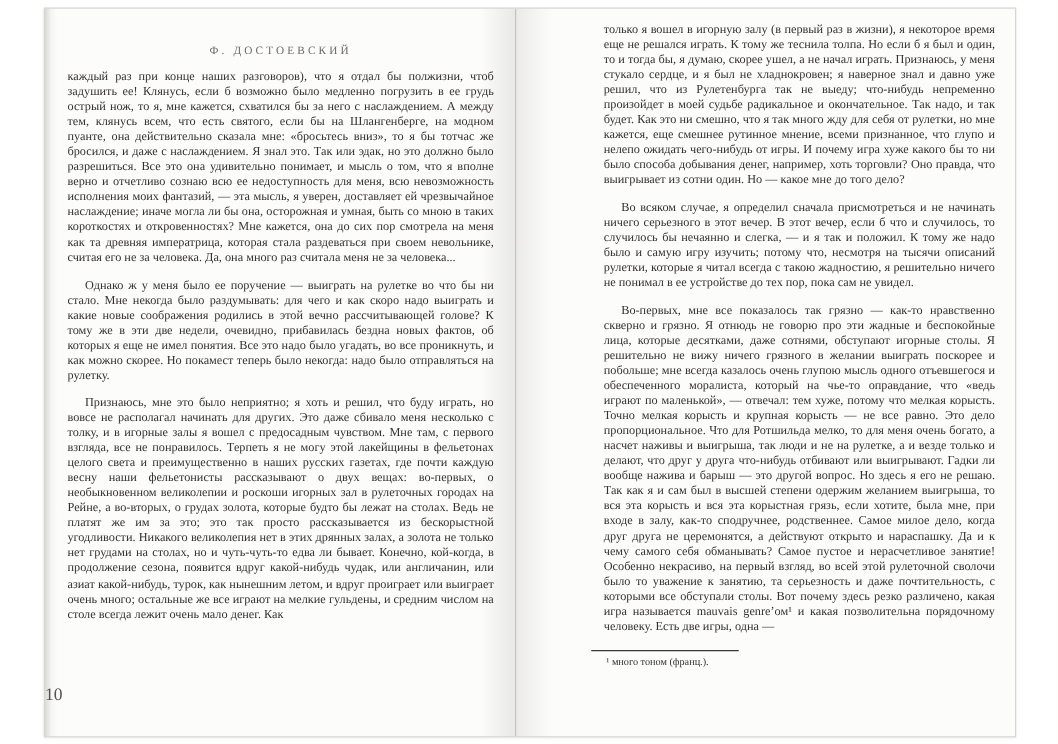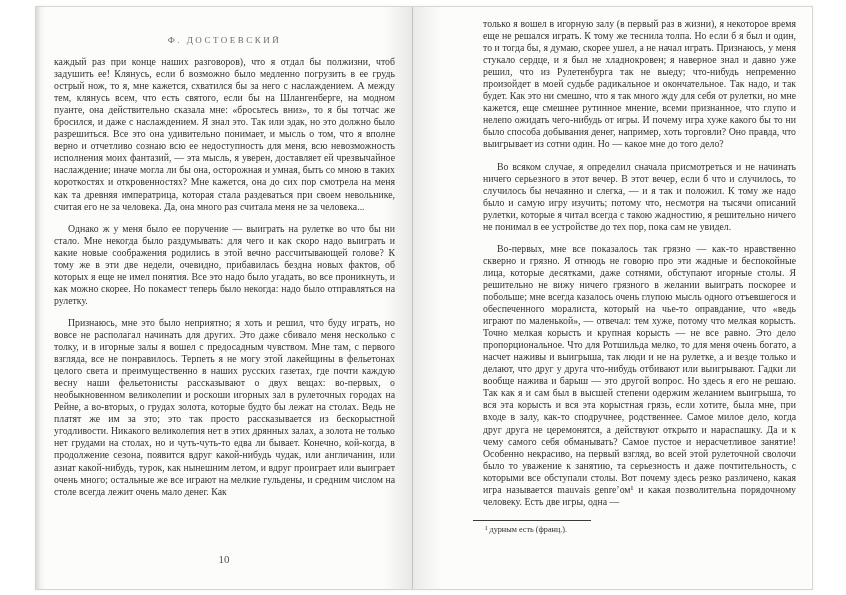--- a/index.html
+++ b/index.html
@@ -71,22 +71,22 @@
     font-size:8.2px;
     line-height:10px;
     color:#34322f;
     text-indent:12px;
     text-align:left;
   }
   .page-number {
     position:absolute;
     left:0; right:0;
     bottom:24px;
-    text-align:center;
-    font-size:11px;
+    text-align:left;
+    font-size:14px;
     color:#55524e;
     font-family:Liberation Serif, serif;
   }
 </style>
 </head>
 <body>
 
 <div class="spread">
 
   <div class="page page-left">
@@ -99,18 +99,18 @@
     <div class="page-number">10</div>
   </div>
 
   <div class="page page-right">
     <div class="body-text">
       <p>только я вошел в игорную залу (в первый раз в жизни), я некоторое время еще не решался играть. К тому же теснила толпа. Но если б я был и один, то и тогда бы, я думаю, скорее ушел, а не начал играть. Признаюсь, у меня стукало сердце, и я был не хладнокровен; я наверное знал и давно уже решил, что из Рулетенбурга так не выеду; что-нибудь непременно произойдет в моей судьбе радикальное и окончательное. Так надо, и так будет. Как это ни смешно, что я так много жду для себя от рулетки, но мне кажется, еще смешнее рутинное мнение, всеми признанное, что глупо и нелепо ожидать чего-нибудь от игры. И почему игра хуже какого бы то ни было способа добывания денег, например, хоть торговли? Оно правда, что выигрывает из сотни один. Но — какое мне до того дело?</p>
       <p class="indent">Во всяком случае, я определил сначала присмотреться и не начинать ничего серьезного в этот вечер. В этот вечер, если б что и случилось, то случилось бы нечаянно и слегка, — и я так и положил. К тому же надо было и самую игру изучить; потому что, несмотря на тысячи описаний рулетки, которые я читал всегда с такою жадностию, я решительно ничего не понимал в ее устройстве до тех пор, пока сам не увидел.</p>
       <p class="indent">Во-первых, мне все показалось так грязно — как-то нравственно скверно и грязно. Я отнюдь не говорю про эти жадные и беспокойные лица, которые десятками, даже сотнями, обступают игорные столы. Я решительно не вижу ничего грязного в желании выиграть поскорее и побольше; мне всегда казалось очень глупою мысль одного отъевшегося и обеспеченного моралиста, который на чье-то оправдание, что «ведь играют по маленькой», — отвечал: тем хуже, потому что мелкая корысть. Точно мелкая корысть и крупная корысть — не все равно. Это дело пропорциональное. Что для Ротшильда мелко, то для меня очень богато, а насчет наживы и выигрыша, так люди и не на рулетке, а и везде только и делают, что друг у друга что-нибудь отбивают или выигрывают. Гадки ли вообще нажива и барыш — это другой вопрос. Но здесь я его не решаю. Так как я и сам был в высшей степени одержим желанием выигрыша, то вся эта корысть и вся эта корыстная грязь, если хотите, была мне, при входе в залу, как-то сподручнее, родственнее. Самое милое дело, когда друг друга не церемонятся, а действуют открыто и нараспашку. Да и к чему самого себя обманывать? Самое пустое и нерасчетливое занятие! Особенно некрасиво, на первый взгляд, во всей этой рулеточной сволочи было то уважение к занятию, та серьезность и даже почтительность, с которыми все обступали столы. Вот почему здесь резко различено, какая игра называется mauvais genre’ом¹ и какая позволительна порядочному человеку. Есть две игры, одна —</p>
       <div class="footnote-block">
         <div class="footnote-rule"></div>
-        <div class="footnote-text">¹ дурным есть (франц.).</div>
+        <div class="footnote-text">¹ много тоном (франц.).</div>
       </div>
     </div>
   </div>
 
 </div>
 
 </body></html>

